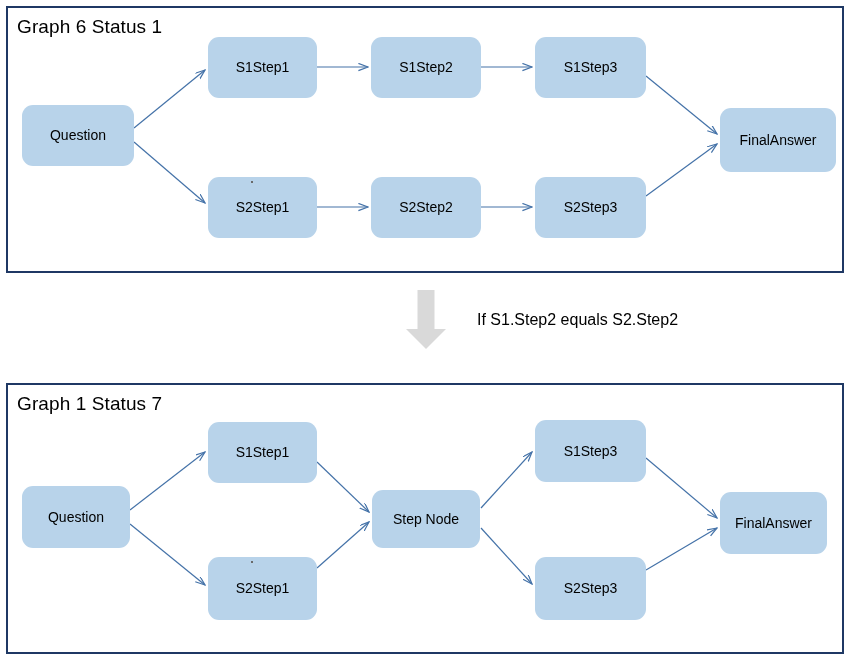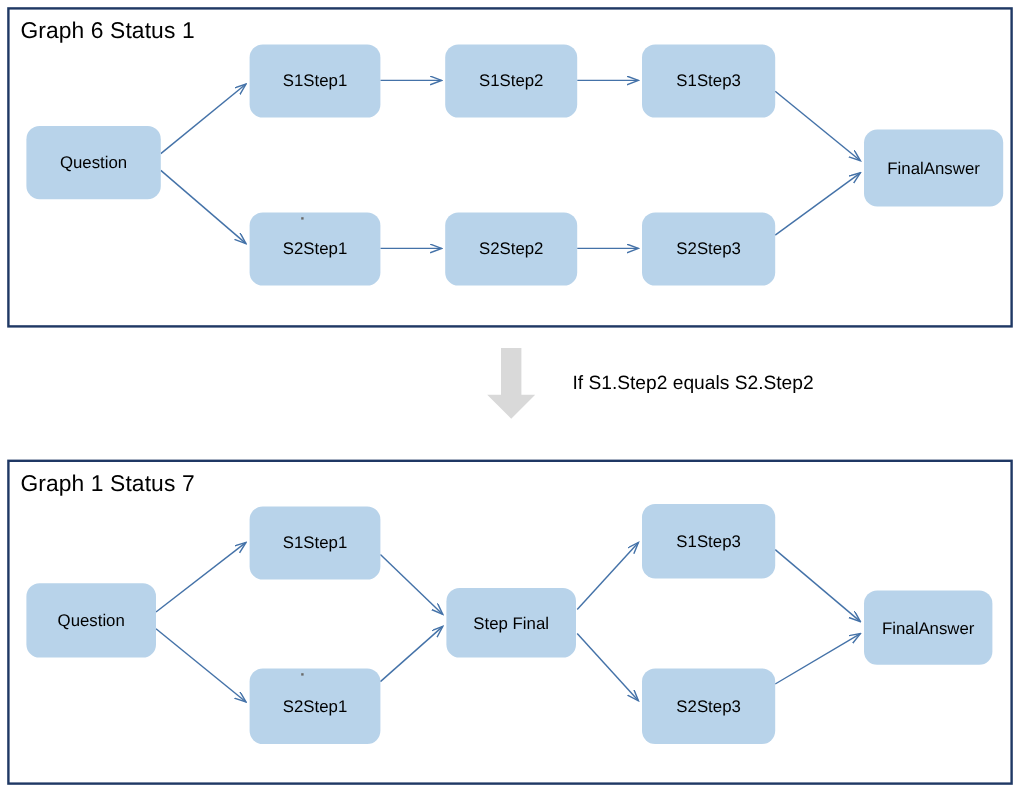--- a/index.html
+++ b/index.html
@@ -184,21 +184,21 @@
     <span class="ln">Step1</span>
   </div>
 
   <div class="node" id="g2-s2-step1" style="left:208px; top:557px; width:109px; height:63px;">
     <span class="ln">S2</span>
     <span class="ln">Step1</span>
   </div>
   <div class="dot-artifact" style="left:251px; top:561px;"></div>
 
   <div class="node" id="g2-step-node" style="left:372px; top:490px; width:108px; height:58px;">
-    <span class="ln">Step Final</span>
+    <span class="ln">Step Node</span>
   </div>
 
   <div class="node" id="g2-s1-step3" style="left:535px; top:420px; width:111px; height:62px;">
     <span class="ln">S1</span>
     <span class="ln">Step3</span>
   </div>
 
   <div class="node" id="g2-s2-step3" style="left:535px; top:557px; width:111px; height:63px;">
     <span class="ln">S2</span>
     <span class="ln">Step3</span>

